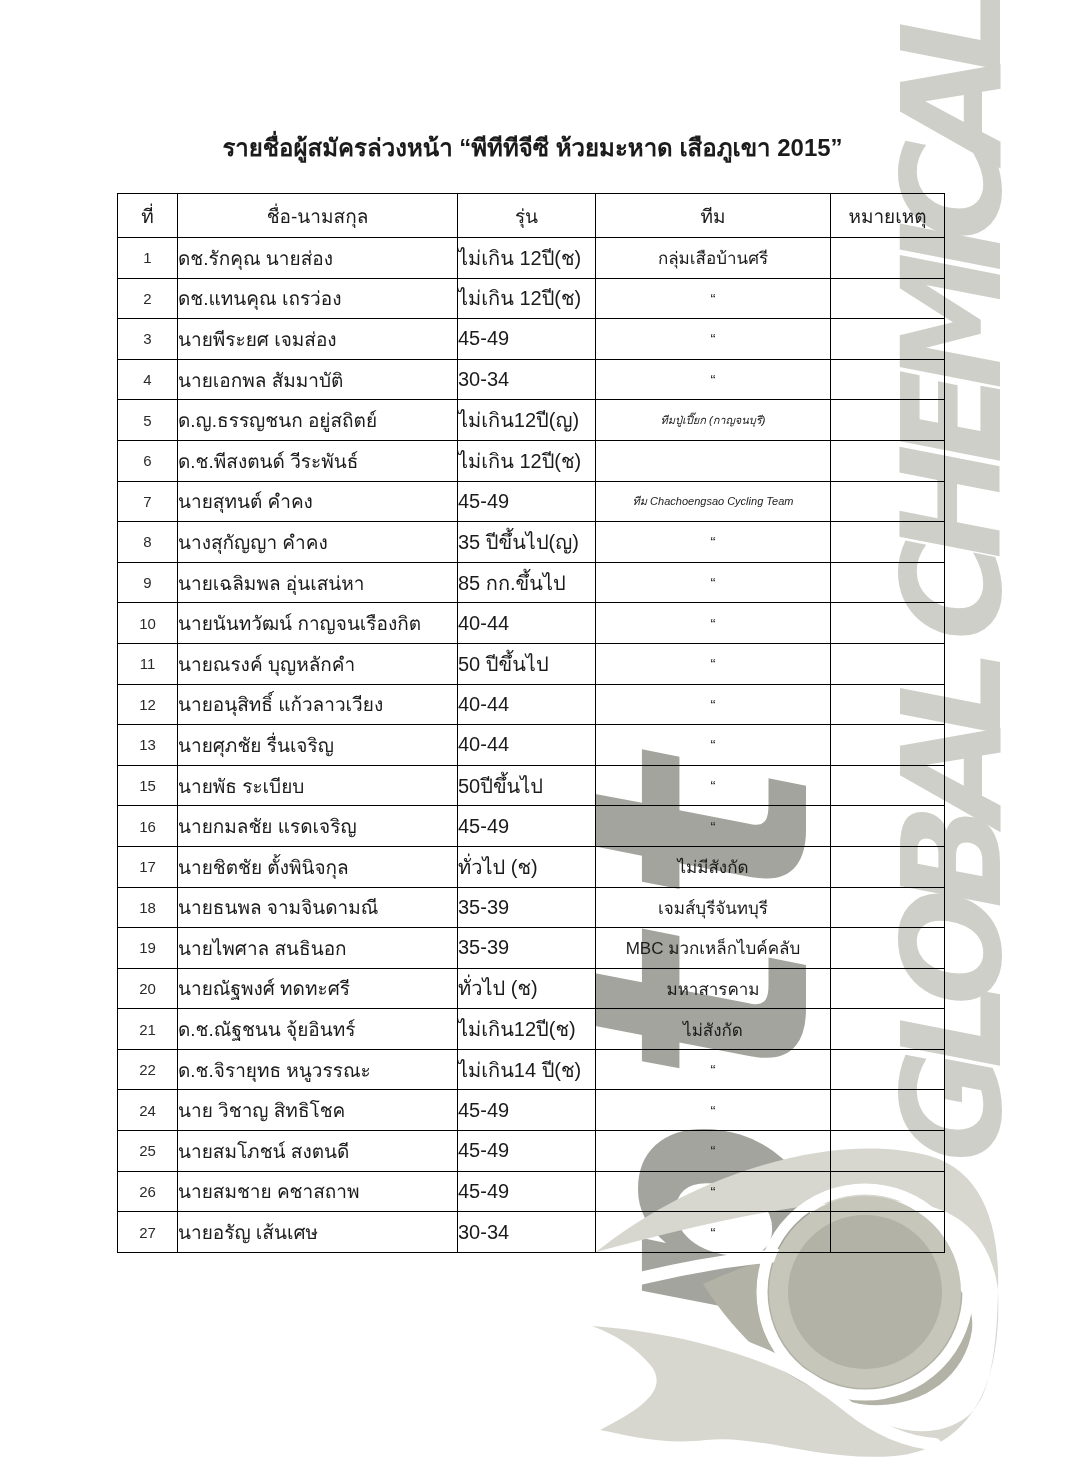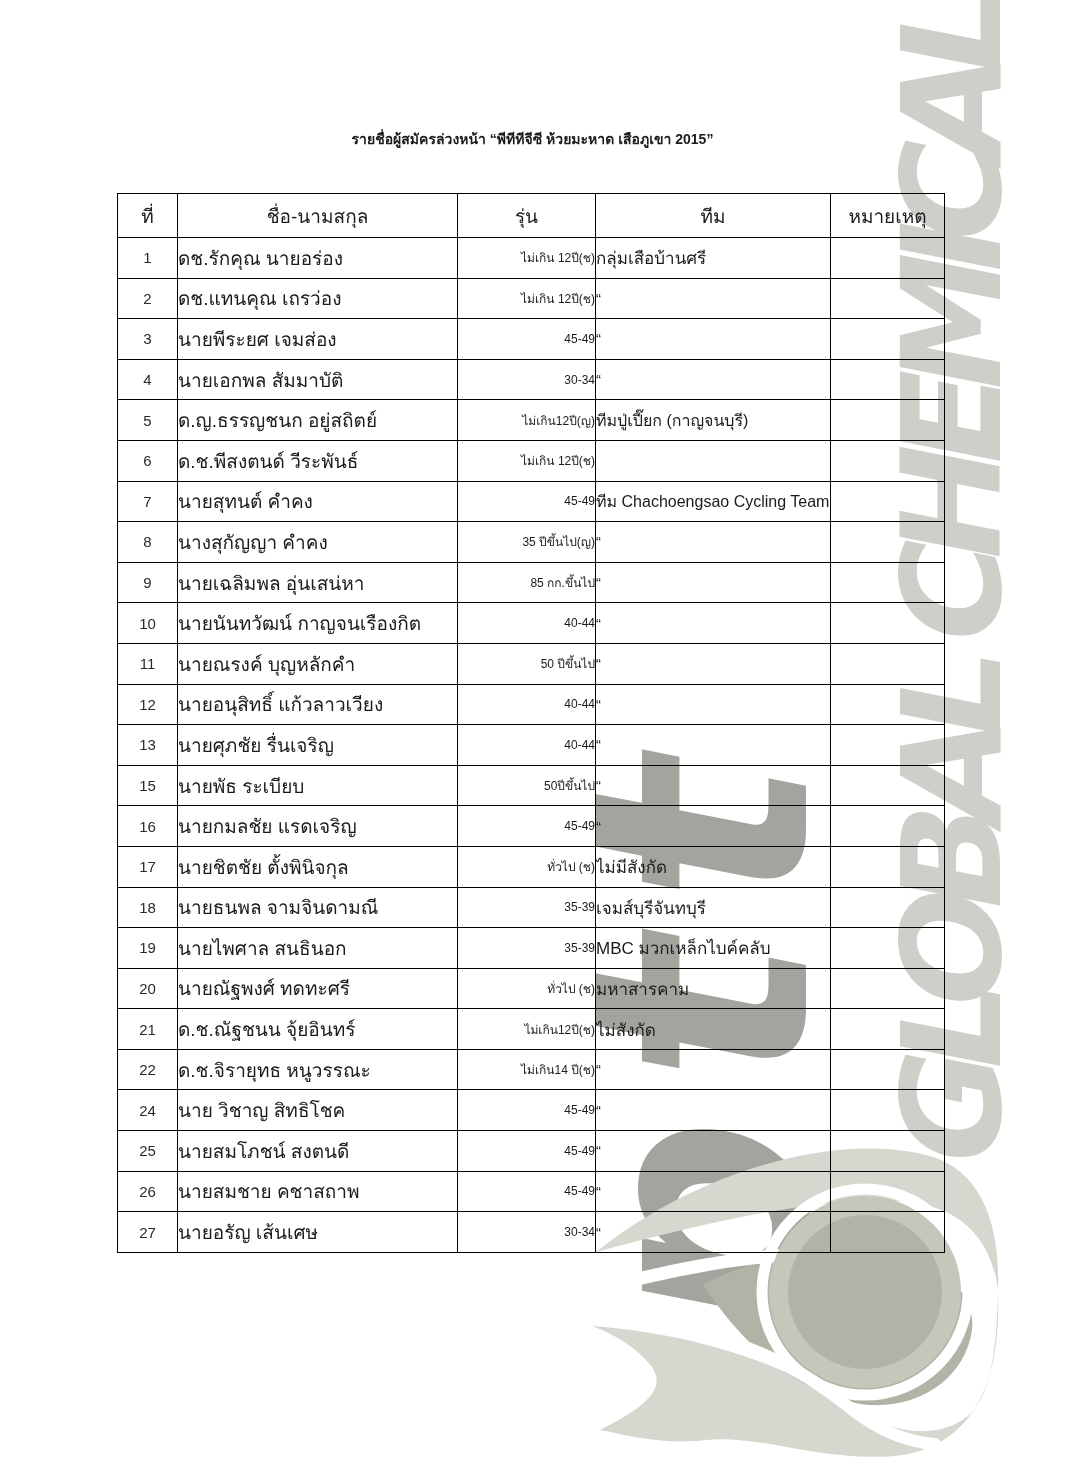--- a/index.html
+++ b/index.html
@@ -24,21 +24,21 @@
   }
   .wm-brand{
     font-family:"DejaVu Sans","Liberation Sans",sans-serif;
     font-weight:bold;font-style:italic;
     letter-spacing:36px;
   }
   
   .doc-title{
     position:absolute;top:128px;left:0;width:1065px;
     text-align:center;
-    font-size:14px;font-weight:bold;
+    font-size:24px;font-weight:bold;
     z-index:2;
   }
   
   table.reg{
     position:absolute;left:117px;top:193px;
     width:827px;
     border-collapse:collapse;
     table-layout:fixed;
     z-index:1;
     background:transparent;
@@ -48,23 +48,23 @@
     padding:0;
     vertical-align:middle;
     overflow:hidden;
     white-space:nowrap;
   }
   table.reg thead tr{height:44px;}
   table.reg tbody tr{height:40.6px;}
   th.h{font-size:19px;font-weight:normal;text-align:center;}
   td.no{font-size:15px;text-align:center;color:#2a2a2a;}
   td.name{font-size:19px;text-align:left;padding-left:13px;}
-  td.cat{font-size:12px;text-align:right;}
-  td.team{font-size:17px;text-align:left;}
-  td.team.small{font-size:16px;}
+  td.cat{font-size:20px;text-align:left;}
+  td.team{font-size:17px;text-align:center;}
+  td.team.small{font-size:11px;font-style:italic;}
   td.team.ditto{font-size:15px;color:#222;}
   td.note{font-size:15px;}
 </style>
 </head>
 <body>
 
 <div class="page">
 
   <svg class="watermark" width="1065" height="1473" viewBox="0 0 1065 1473" aria-hidden="true">
 
@@ -120,21 +120,21 @@
         <th class="h">ที่</th>
         <th class="h">ชื่อ-นามสกุล</th>
         <th class="h">รุ่น</th>
         <th class="h">ทีม</th>
         <th class="h">หมายเหตุ</th>
       </tr>
     </thead>
     <tbody>
         <tr>
           <td class="no">1</td>
-          <td class="name">ดช.รักคุณ นายอร่อง</td>
+          <td class="name">ดช.รักคุณ นายส่อง</td>
           <td class="cat">ไม่เกิน 12ปี(ช)</td>
           <td class="team">กลุ่มเสือบ้านศรี</td>
           <td class="note"></td>
         </tr>
         <tr>
           <td class="no">2</td>
           <td class="name">ดช.แทนคุณ เถรว่อง</td>
           <td class="cat">ไม่เกิน 12ปี(ช)</td>
           <td class="team ditto">“</td>
           <td class="note"></td>

